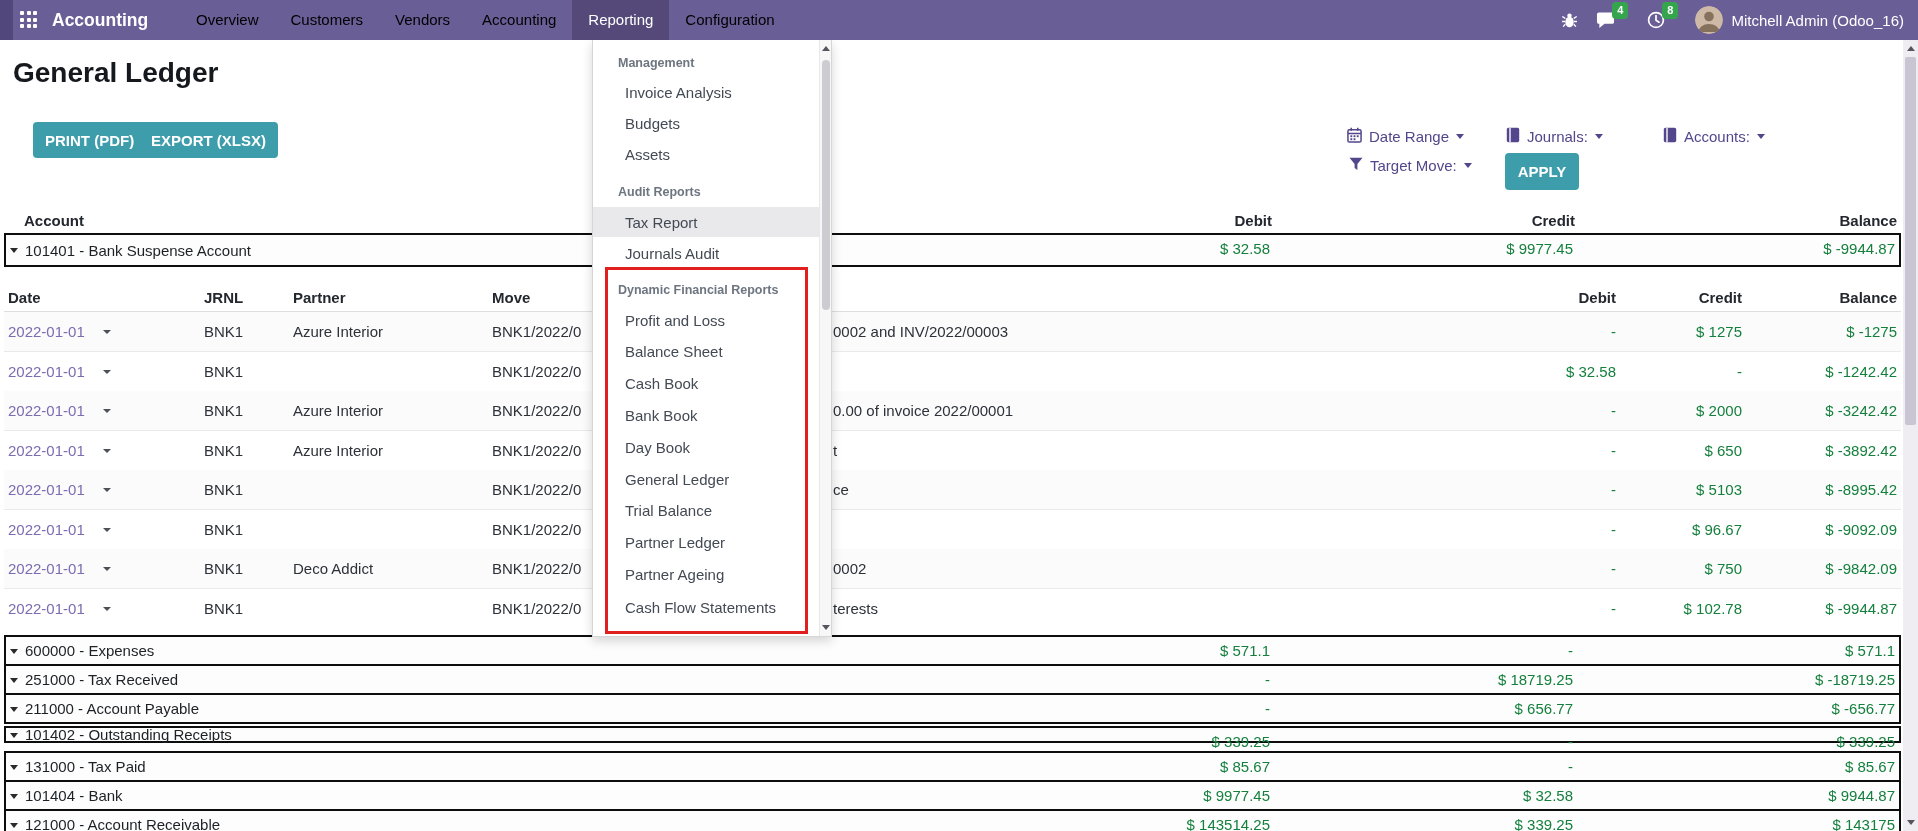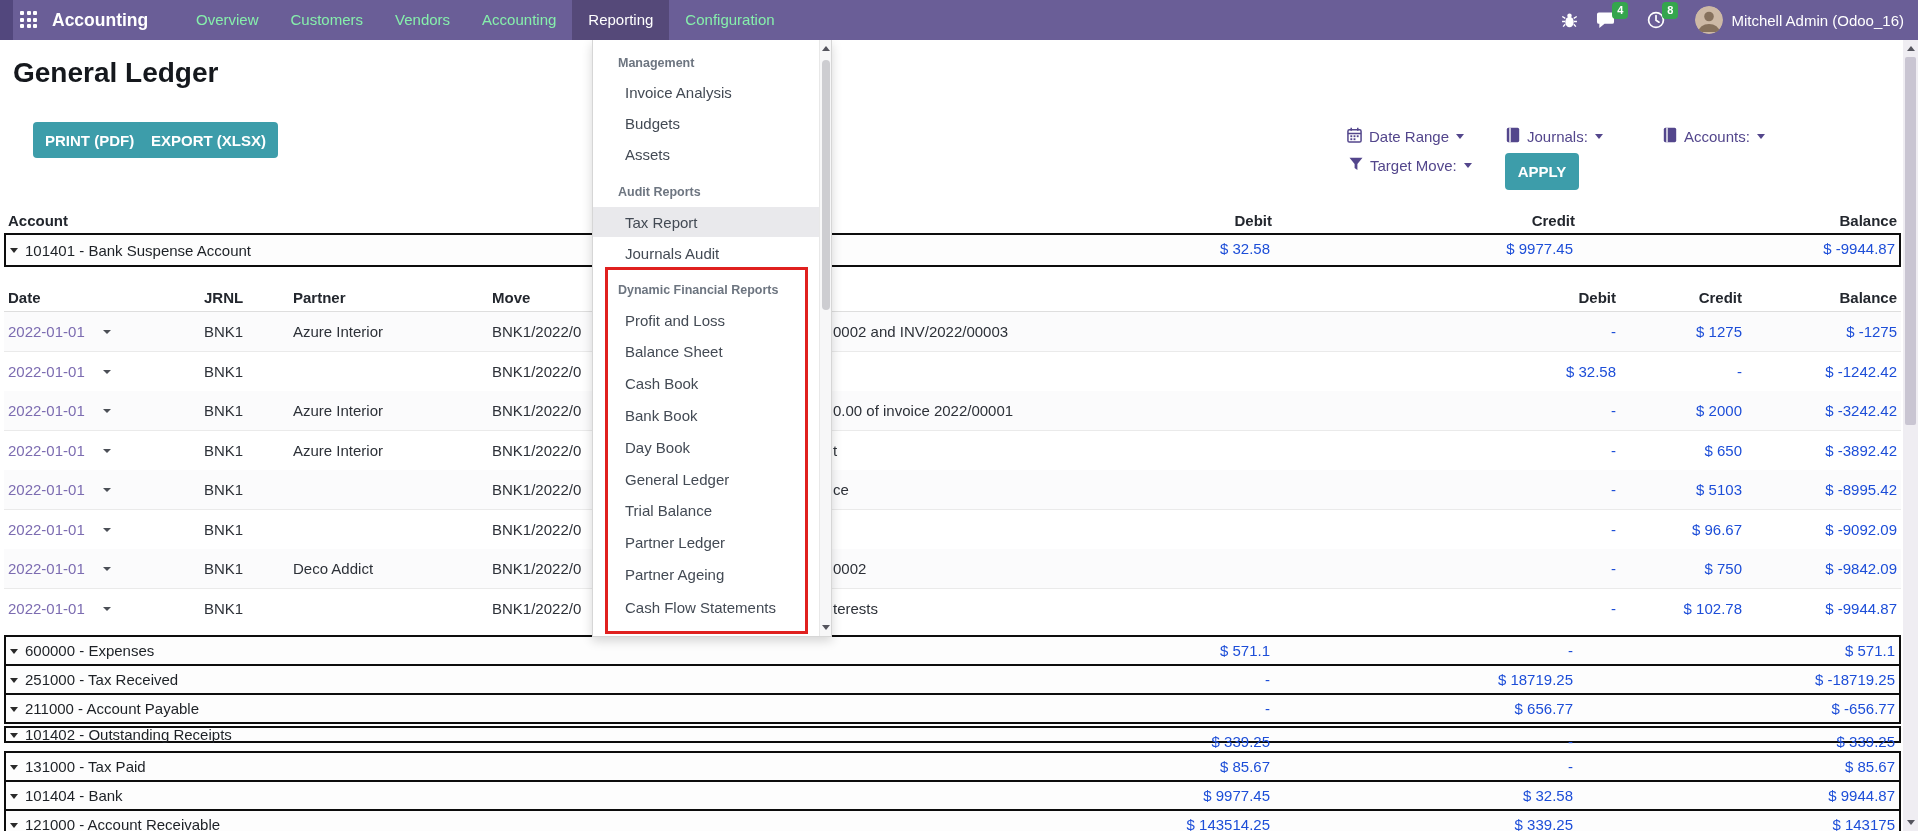--- a/index.html
+++ b/index.html
@@ -10,21 +10,21 @@
     color:#2d3138; font-size:15px;
   }
   
   .navbar { position:absolute; left:0; top:0; width:1918px; height:40px; background:#6a5e97; z-index:90; }
   .nav-left-strip { position:absolute; left:0; top:0; width:13px; height:40px; background:#52477d; }
   .apps-grid { position:absolute; left:20px; top:11px; width:18px; height:18px;
     display:grid; grid-template-columns:repeat(3,4px); grid-template-rows:repeat(3,4px); gap:2.5px; cursor:pointer; }
   .apps-grid i { background:#fff; border-radius:1px; }
   .brand { position:absolute; left:52px; top:0; line-height:40px; color:#fff; font-size:17.5px; font-weight:bold; }
   .nav-menu { position:absolute; left:180px; top:0; height:40px; display:flex; }
-  .nav-item { line-height:40px; padding:0 16px; color:#86efac; cursor:pointer; white-space:nowrap; }
+  .nav-item { line-height:40px; padding:0 16px; color:#000000; cursor:pointer; white-space:nowrap; }
   .nav-item.active { background:#554979; color:#fff; }
   .nav-right { position:absolute; right:14px; top:0; height:40px; display:flex; align-items:center; }
   .nav-ico { position:relative; display:inline-flex; align-items:center; cursor:pointer; }
   .badge { position:absolute; top:-9px; right:-13px; background:#35a54d; color:#fff;
     font-size:11px; font-weight:bold; line-height:1; padding:3px 5px; border-radius:4px; }
   .avatar { width:28px; height:28px; border-radius:50%; overflow:hidden; cursor:pointer; }
   .user-name { color:#fff; margin-left:8px; cursor:pointer; white-space:nowrap; }
   
   .page-title { position:absolute; left:13px; top:57px; font-size:28px; font-weight:bold; color:#15181d; }
   .btn-teal { position:absolute; height:36px; background:#3d9daa; color:#fff; font-weight:bold;
@@ -34,28 +34,28 @@
   .filter { position:absolute; display:flex; align-items:center; gap:7px; color:#53468c; cursor:pointer; height:20px; }
   .tri { display:inline-block; width:0; height:0; border-left:4.5px solid transparent; border-right:4.5px solid transparent; border-top:5px solid currentColor; }
   .tri-sm { border-left-width:4px; border-right-width:4px; border-top-width:4.5px; }
   #btn-apply { left:1505px; top:153px; height:37px; width:74px; padding:8px; }
   
   .thead { position:absolute; left:4px; width:1897px; height:27px; line-height:27px; font-weight:bold; color:#23272e; }
   .cell { position:absolute; white-space:nowrap; }
   .acct-box { position:absolute; left:4px; width:1897px; border:2px solid #0d0d0d; background:#fdfdfd; line-height:27px; color:#1d2126; }
   .acct-name { position:absolute; left:4px; display:flex; align-items:center; gap:7px; cursor:pointer; height:100%; }
   .acct-caret { color:#2a2a2a; margin-top:1px; }
-  .num { color:#1d4ed8;text-align:right; }
+  .num { color:#15803d;text-align:right; }
   .subhead { position:absolute; left:4px; width:1897px; height:28px; line-height:28px; font-weight:bold; color:#23272e; border-bottom:1px solid #dedede; }
   .mrow { position:absolute; left:4px; width:1897px; height:40px; line-height:40px; border-bottom:1px solid #eaeaea; }
   .mrow.stripe { background:#fbfbfc; }
   .date-link { color:#7c6cb1; cursor:pointer; display:inline-flex; align-items:center; gap:18px; }
   .date-link .tri-sm { color:#4b4f56; }
   
-  .co-name    { left:4px; }
+  .co-name    { left:20px; }
   .co-date    { left:4px; }
   .co-jrnl    { left:200px; }
   .co-partner { left:289px; }
   .co-move    { left:488px; }
   .co-label   { left:829px; }
   .co-mdebit  { right:629px; }
   .co-mcredit { right:326px; }
   .co-mbal    { right:4px; }
   .co-sdebit  { right:285px; }
   .co-scredit { right:159px; }

